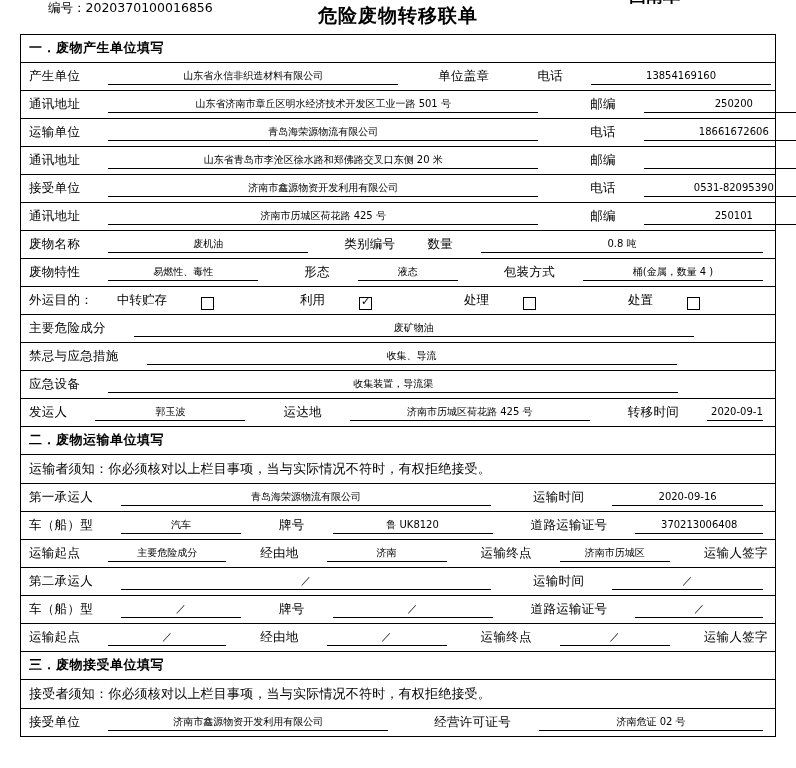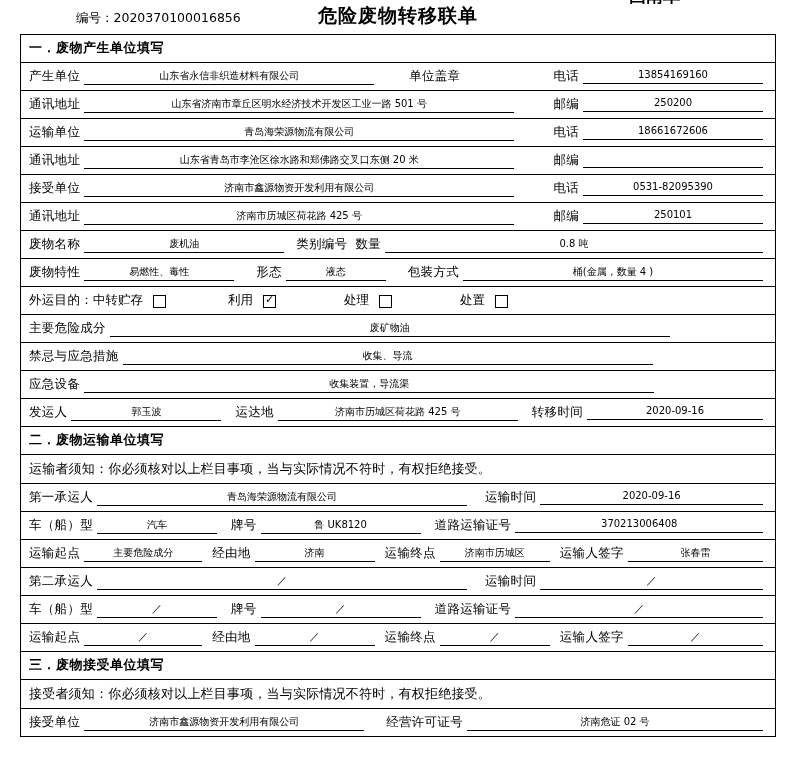--- a/index.html
+++ b/index.html
@@ -24,24 +24,23 @@
     padding: 0 20px;
   }
   
   .top-row {
     position: relative;
     height: 34px;
   }
   .doc-no {
     position: absolute;
     left: 28px;
-    top: 10px;
+    top: 0;
     font-size: 12.5px;
     white-space: nowrap;
-    margin-left: 28px;
   }
   .doc-title {
     position: absolute;
     left: 0;
     right: 0;
     top: 3px;
     text-align: center;
     font-size: 19px;
     font-weight: bold;
     letter-spacing: 1px;
@@ -68,23 +67,24 @@
     border-bottom: 1.3px solid #000;
     padding: 4px 8px 5px 8px;
     font-weight: bold;
     font-size: 13px;
     letter-spacing: 0.5px;
   }
   .row {
     border-bottom: 1.3px solid #000;
     padding: 5px 8px;
     display: flex;
-    align-items: center;
+    align-items: flex-end;
     min-height: 18px;
     box-sizing: border-box;
+    gap: 24px;
   }
   .lbl {
     white-space: nowrap;
     font-size: 12.5px;
     letter-spacing: 0.3px;
   }
   .val {
     flex: 0 0 auto;
     border-bottom: 1px solid #000;
     text-align: center;
@@ -142,21 +142,21 @@
     <div class="doc-title">危险废物转移联单</div>
   </div>
 
   <div class="tbl">
 
     <div class="sec-head">一．废物产生单位填写</div>
 
     <div class="row">
       <span class="lbl">产生单位</span>
       <span class="val" style="width:290px">山东省永信非织造材料有限公司</span>
-      <span class="lbl" style="margin-left:31px">单位盖章</span>
+      <span class="lbl" style="margin-left:12px">单位盖章</span>
       <span class="spacer"></span>
       <span class="lbl">电话</span>
       <span class="val" style="width:180px">13854169160</span>
     </div>
 
     <div class="row">
       <span class="lbl">通讯地址</span>
       <span class="val" style="width:430px">山东省济南市章丘区明水经济技术开发区工业一路 501 号</span>
       <span class="spacer"></span>
       <span class="lbl">邮编</span>

